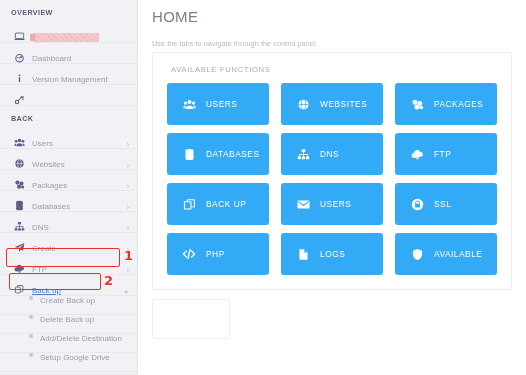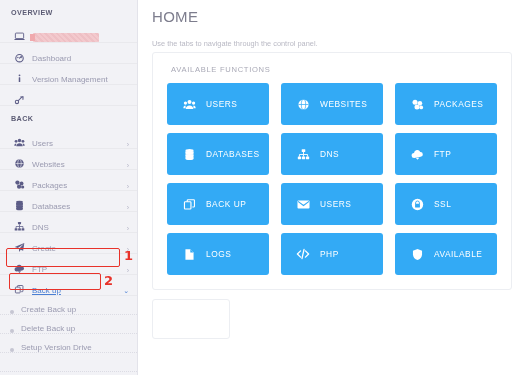--- a/index.html
+++ b/index.html
@@ -68,23 +68,23 @@
   
   .side-row.active .side-label {
     color: #4a7fd4;
     text-decoration: underline;
     font-weight: normal;
   }
   .side-row.active .side-caret { color:#4a7fd4; }
 
   .sub-row {
     display: flex;
-    align-items: flex-end;
+    align-items: flex-start;
     height: 19px;
-    padding-left: 10px;
+    padding-left: 29px;
     border-bottom: 1px dotted #dcdce4;
   }
   .sub-dot {
     width: 4px; height: 4px;
     border-radius: 50%;
     background: #c6c6d2;
     flex: 0 0 4px;
   }
   .sub-label {
     font-size: 8px;
@@ -334,21 +334,25 @@
     <div class="sub-row">
       <span class="sub-dot"></span>
       <span class="sub-label">Create Back up</span>
     </div>
     <div class="sub-row">
       <span class="sub-dot"></span>
       <span class="sub-label">Delete Back up</span>
     </div>
     <div class="sub-row">
       <span class="sub-dot"></span>
-      <span class="sub-label">Setup Version Drive</span>
+      <span class="sub-label">Add/Delete Destination</span>
+    </div>
+    <div class="sub-row">
+      <span class="sub-dot"></span>
+      <span class="sub-label">Setup Google Drive</span>
     </div>
     <div class="sub-row">
       
       
     </div>
 
   </nav>
 
   <div class="anno-box" style="left:6px; top:248px; width:114px; height:19px;"></div>
   <div class="anno-num" style="left:124px; top:249px;">1</div>
@@ -467,42 +471,42 @@
                 <path d="M5.6 7.4V6.1a2.4 2.4 0 014.8 0v1.3" stroke="#33aaf5" stroke-width="1.1" fill="none"></path>
                 <rect x="5" y="7.2" width="6" height="4.6" rx="0.8" fill="#33aaf5"></rect>
               </svg>
           </span>
           <span class="tile-label">SSL</span>
         </div>
 
 
         <div class="tile">
           <span class="tile-ico">
-            <svg width="13" height="13" viewBox="0 0 16 16" fill="#fff">
-                <path d="M3 1.4h6l4 4v9.2H3z"></path>
-                <path d="M9 1.4v4h4" fill="#33aaf5"></path>
-              </svg>
-          </span>
-          <span class="tile-label">LOGS</span>
-        </div>
-
-        <div class="tile">
-          <span class="tile-ico">
             <svg width="14" height="14" viewBox="0 0 16 16" fill="none" stroke="#fff" stroke-width="1.5" stroke-linecap="round" stroke-linejoin="round">
                 <path d="M5.2 4.4L1.6 8l3.6 3.6"></path>
                 <path d="M10.8 4.4L14.4 8l-3.6 3.6"></path>
                 <path d="M9.2 2.8L6.8 13.2"></path>
               </svg>
           </span>
           <span class="tile-label">PHP</span>
         </div>
 
         <div class="tile">
           <span class="tile-ico">
             <svg width="13" height="13" viewBox="0 0 16 16" fill="#fff">
+                <path d="M3 1.4h6l4 4v9.2H3z"></path>
+                <path d="M9 1.4v4h4" fill="#33aaf5"></path>
+              </svg>
+          </span>
+          <span class="tile-label">LOGS</span>
+        </div>
+
+        <div class="tile">
+          <span class="tile-ico">
+            <svg width="13" height="13" viewBox="0 0 16 16" fill="#fff">
                 <path d="M8 1.2l5.6 2.1v4.4c0 3.4-2.3 6.2-5.6 7.1-3.3-0.9-5.6-3.7-5.6-7.1V3.3z"></path>
               </svg>
           </span>
           <span class="tile-label">AVAILABLE</span>
         </div>
 
       </div>
     </section>
 
     <div class="card-bottom"></div>

